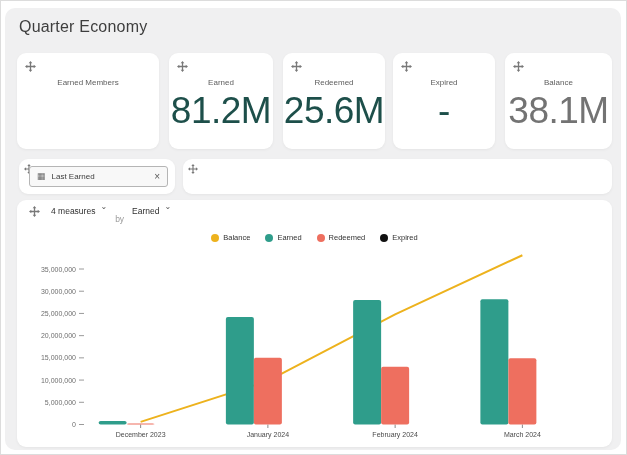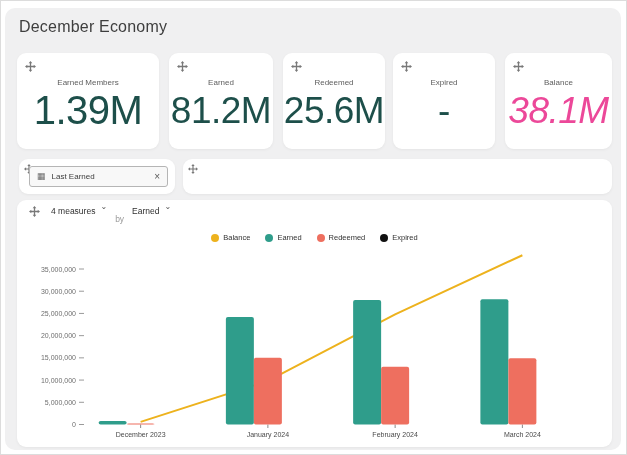--- a/index.html
+++ b/index.html
@@ -75,28 +75,27 @@
   .legend-item { display: flex; align-items: center; gap: 4px; font-size: 7.5px; color: #333; cursor: pointer; }
   .legend-dot { width: 8px; height: 8px; border-radius: 50%; display: inline-block; }
   #chart-svg { position: absolute; left: 0; top: 0; }
 </style>
 </head>
 <body>
 
 <div class="frame">
   <div class="panel"></div>
 
-  <div class="page-title">December Economy</div>
+  <div class="page-title">Quarter Economy</div>
 
   <div class="card kpi-card kpi-1">
     <svg class="move-handle" viewBox="0 0 12 12">
         <path d="M6 0 L8 2.5 H6.7 V5.3 H9.5 V4 L12 6 L9.5 8 V6.7 H6.7 V9.5 H8 L6 12 L4 9.5 H5.3 V6.7 H2.5 V8 L0 6 L2.5 4 V5.3 H5.3 V2.5 H4 Z" fill="#787878"></path>
       </svg>
     <div class="kpi-label">Earned Members</div>
-    <div class="kpi-value" style="color: rgb(29, 79, 74);">1.39M</div>
   </div>
   <div class="card kpi-card kpi-2">
     <svg class="move-handle" viewBox="0 0 12 12">
         <path d="M6 0 L8 2.5 H6.7 V5.3 H9.5 V4 L12 6 L9.5 8 V6.7 H6.7 V9.5 H8 L6 12 L4 9.5 H5.3 V6.7 H2.5 V8 L0 6 L2.5 4 V5.3 H5.3 V2.5 H4 Z" fill="#787878"></path>
       </svg>
     <div class="kpi-label">Earned</div>
     <div class="kpi-value" style="color: rgb(29, 79, 74);">81.2M</div>
   </div>
   <div class="card kpi-card kpi-3">
     <svg class="move-handle" viewBox="0 0 12 12">
@@ -110,21 +109,21 @@
         <path d="M6 0 L8 2.5 H6.7 V5.3 H9.5 V4 L12 6 L9.5 8 V6.7 H6.7 V9.5 H8 L6 12 L4 9.5 H5.3 V6.7 H2.5 V8 L0 6 L2.5 4 V5.3 H5.3 V2.5 H4 Z" fill="#787878"></path>
       </svg>
     <div class="kpi-label">Expired</div>
     <div class="kpi-value" style="color: rgb(29, 79, 74);">-</div>
   </div>
   <div class="card kpi-card kpi-5">
     <svg class="move-handle" viewBox="0 0 12 12">
         <path d="M6 0 L8 2.5 H6.7 V5.3 H9.5 V4 L12 6 L9.5 8 V6.7 H6.7 V9.5 H8 L6 12 L4 9.5 H5.3 V6.7 H2.5 V8 L0 6 L2.5 4 V5.3 H5.3 V2.5 H4 Z" fill="#787878"></path>
       </svg>
     <div class="kpi-label">Balance</div>
-    <div class="kpi-value" style="color: #ec4899; font-style: italic;">38.1M</div>
+    <div class="kpi-value" style="color: #737373;">38.1M</div>
   </div>
 
   <div class="card filter-card-a">
     <svg class="move-handle" viewBox="0 0 12 12">
         <path d="M6 0 L8 2.5 H6.7 V5.3 H9.5 V4 L12 6 L9.5 8 V6.7 H6.7 V9.5 H8 L6 12 L4 9.5 H5.3 V6.7 H2.5 V8 L0 6 L2.5 4 V5.3 H5.3 V2.5 H4 Z" fill="#787878"></path>
       </svg>
     <div class="filter-chip">
       <span class="chip-cal">▦</span>
       <span>Last Earned</span>
       <span class="chip-close">×</span>

